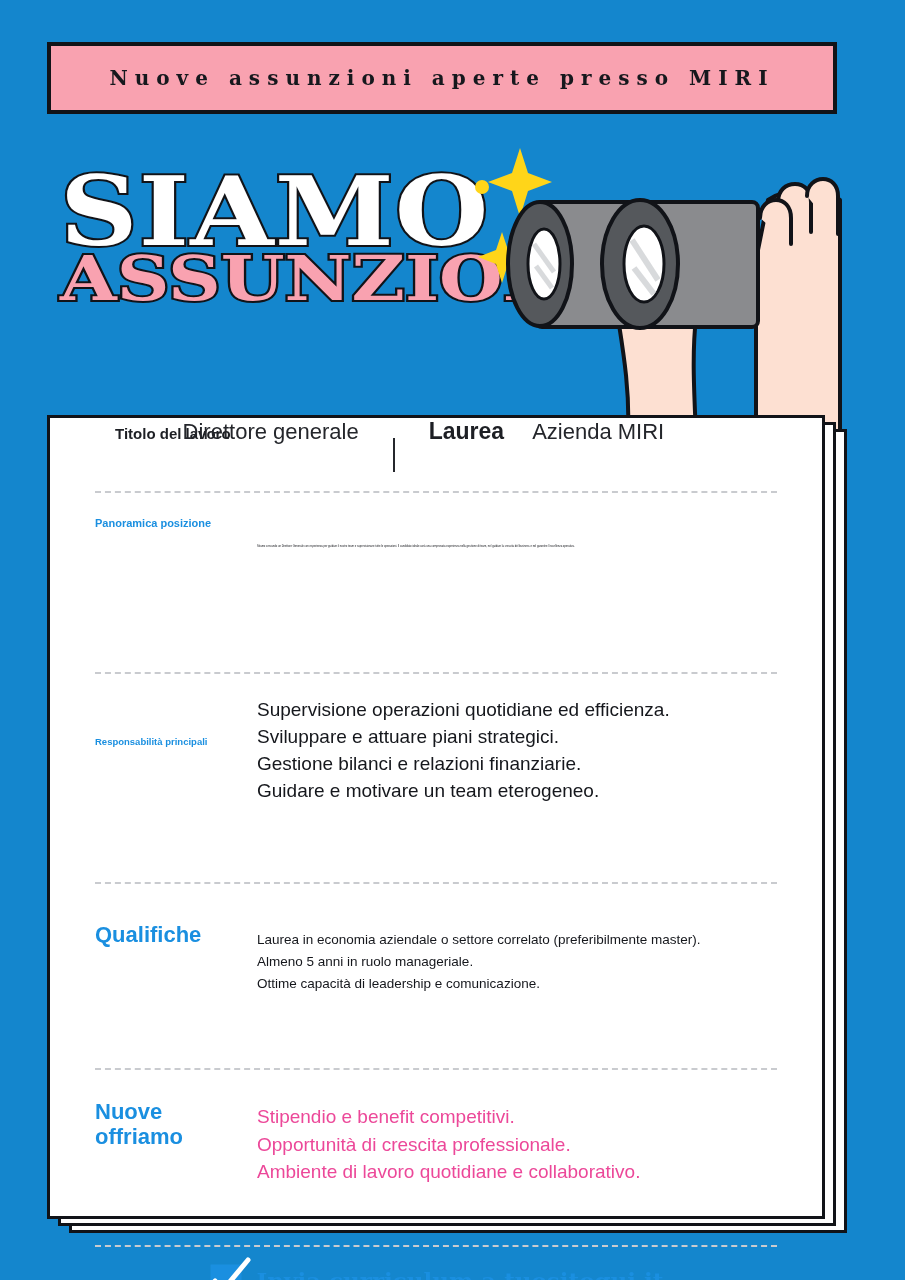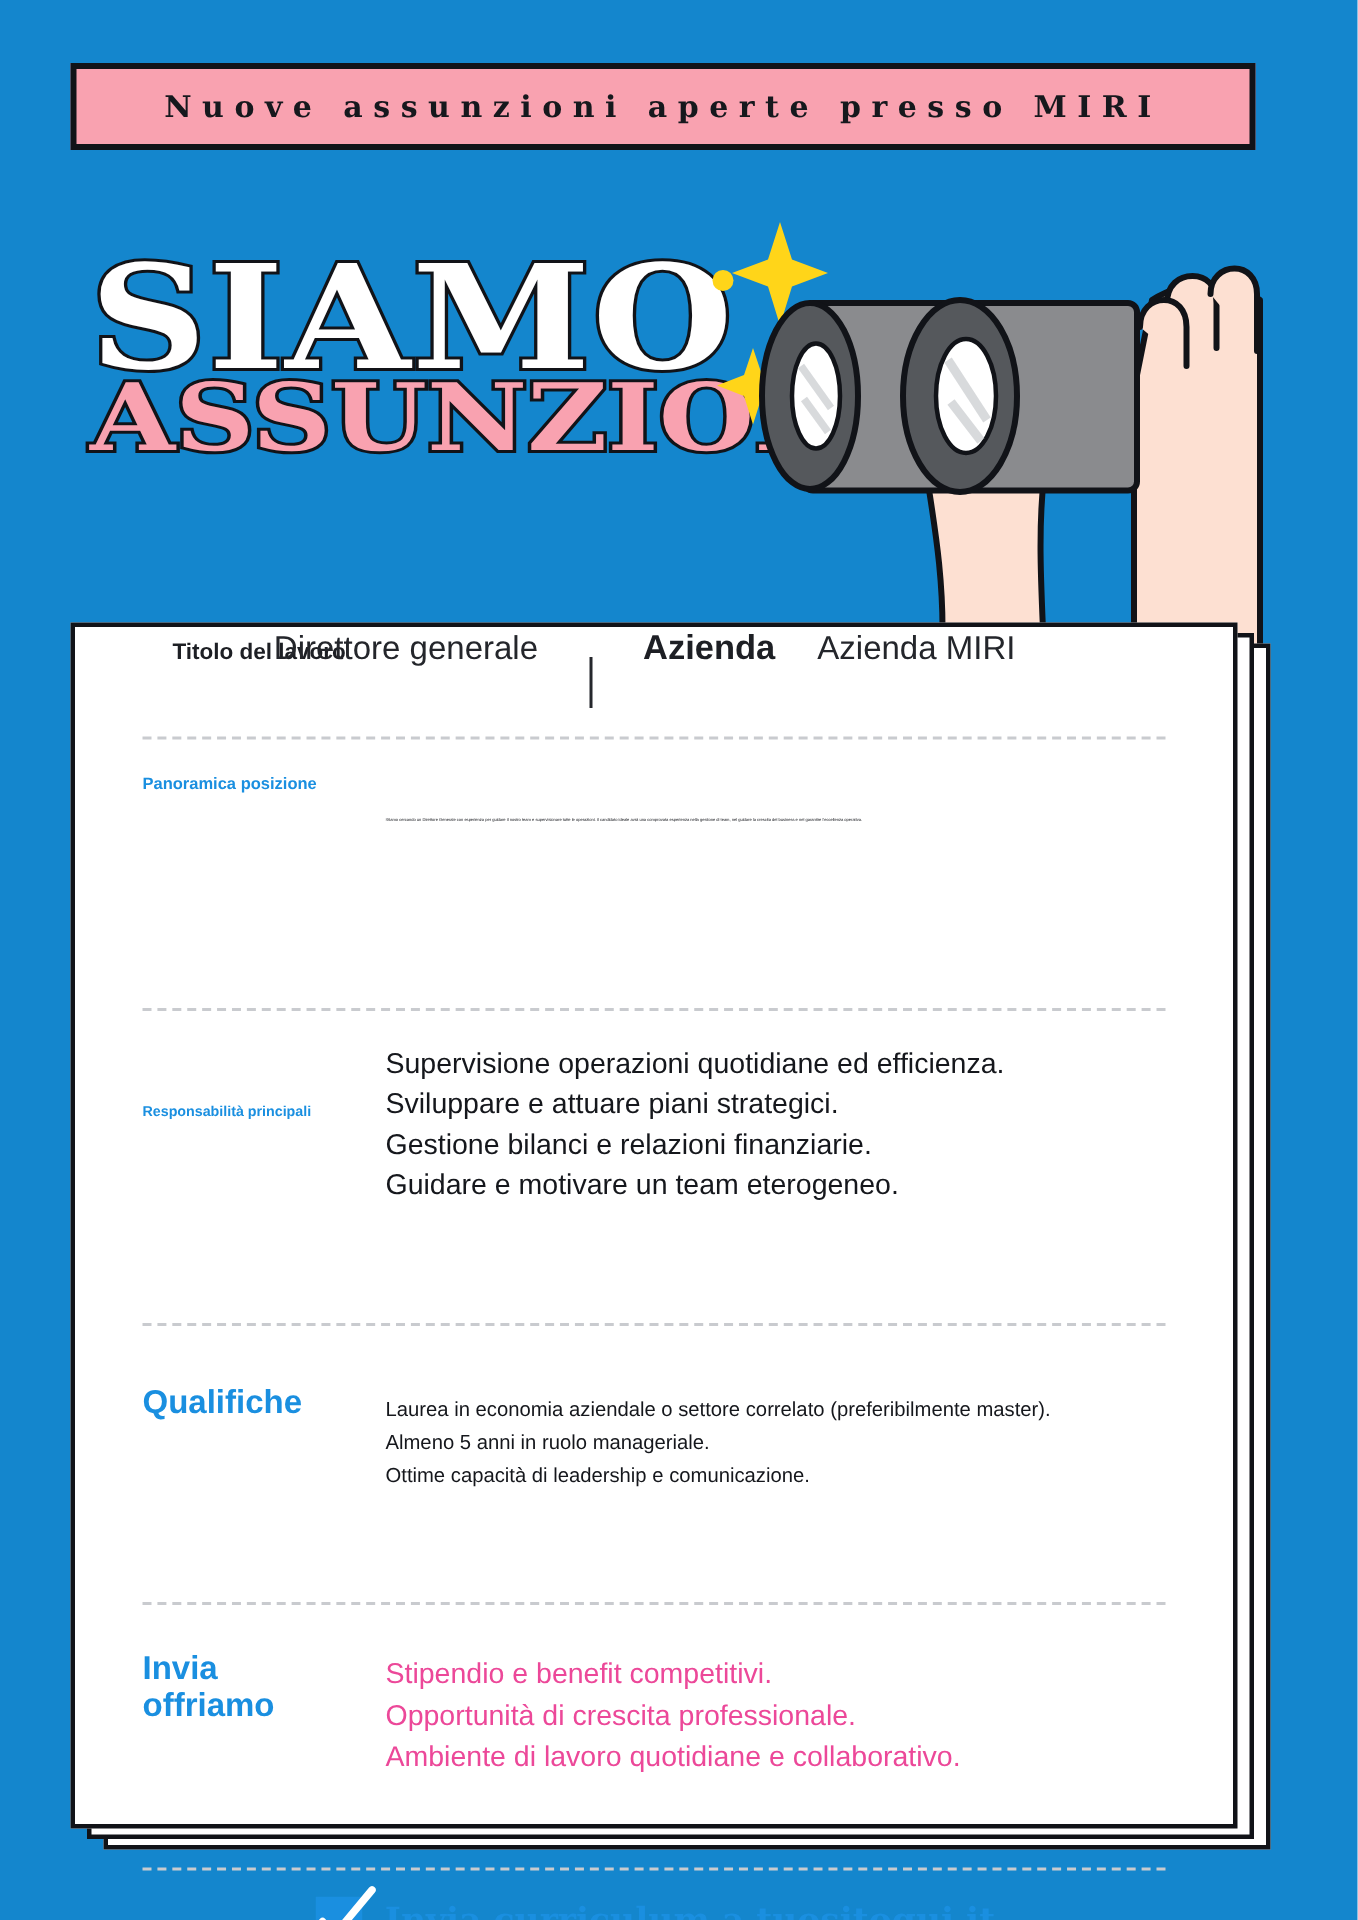--- a/index.html
+++ b/index.html
@@ -14,21 +14,21 @@
     overflow: hidden;
     position: relative;
   }
 
   
   .banner {
     position: absolute;
     left: 47px;
     top: 42px;
     width: 790px;
-    height: 58px;
+    height: 72px;
     background: #f9a2b0;
     border: 4px solid #111318;
     box-sizing: border-box;
     display: flex;
     align-items: center;
     justify-content: center;
   }
   .banner-text {
     font-family: "DejaVu Serif", "Liberation Serif", serif;
     font-weight: bold;
@@ -295,21 +295,21 @@
   <div class="card-shadow s2"></div>
   <div class="card-shadow s1"></div>
 
   <div class="card-main">
     <div class="card-inner">
 
       <div class="card-head">
         <span class="lbl-job">Titolo del lavoro</span>
         <span class="val-job">Direttore generale</span>
         <span class="vbar"></span>
-        <span class="lbl-comp">Azienda</span>
+        <span class="lbl-comp">Laurea</span>
         <span class="val-comp">Azienda MIRI</span>
       </div>
 
       <div class="divider"></div>
 
       <div class="sect sect-overview">
         <div class="sect-label">Panoramica posizione</div>
         <div class="sect-body">
           <div class="ov-text">Stiamo cercando un Direttore Generale con esperienza per guidare il nostro team e supervisionare tutte le operazioni. Il candidato ideale avrà una comprovata esperienza nella gestione di team, nel guidare la crescita del business e nel garantire l'eccellenza operativa.</div>
         </div>
@@ -339,21 +339,21 @@
             <li>Almeno 5 anni in ruolo manageriale.</li>
             <li>Ottime capacità di leadership e comunicazione.</li>
           </ul>
         </div>
       </div>
 
       <div class="divider"></div>
 
       <div class="sect sect-offer">
         <div class="sect-label">
-          <div>Invia</div>
+          <div>Nuove</div>
           <div>offriamo</div>
         </div>
         <div class="sect-body">
           <ul class="offer-list">
             <li>Stipendio e benefit competitivi.</li>
             <li>Opportunità di crescita professionale.</li>
             <li>Ambiente di lavoro quotidiane e collaborativo.</li>
           </ul>
         </div>
       </div>

